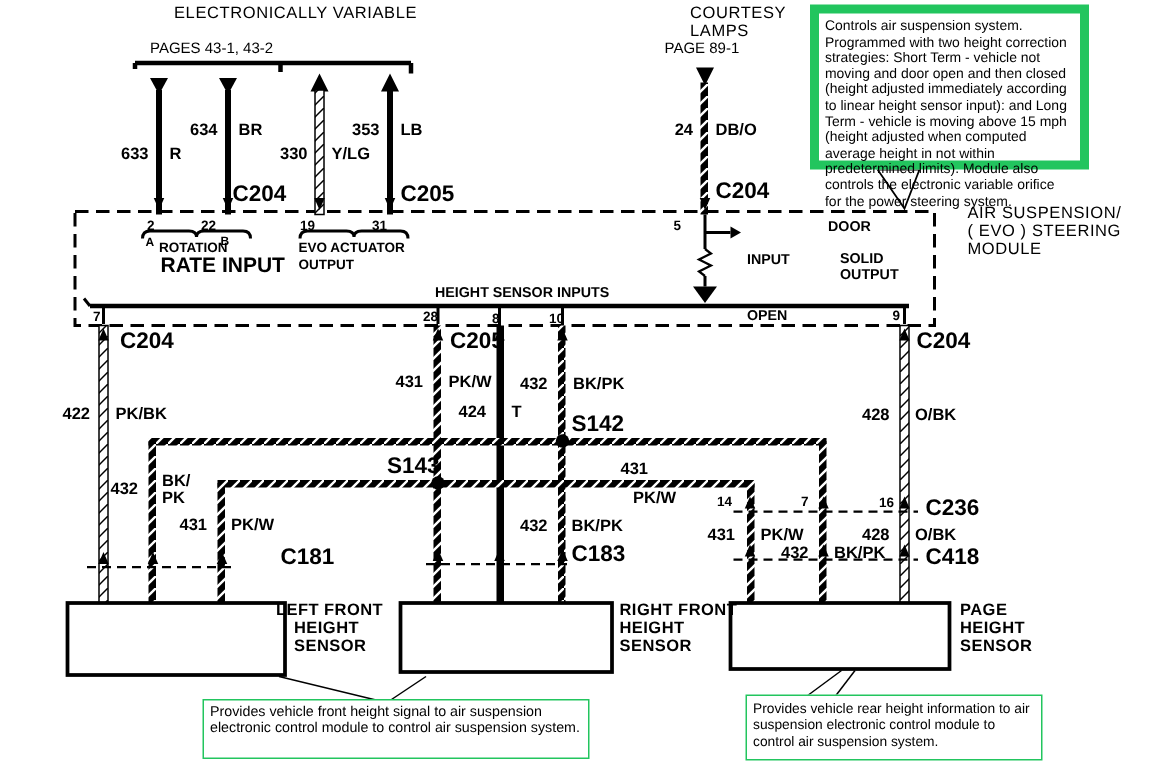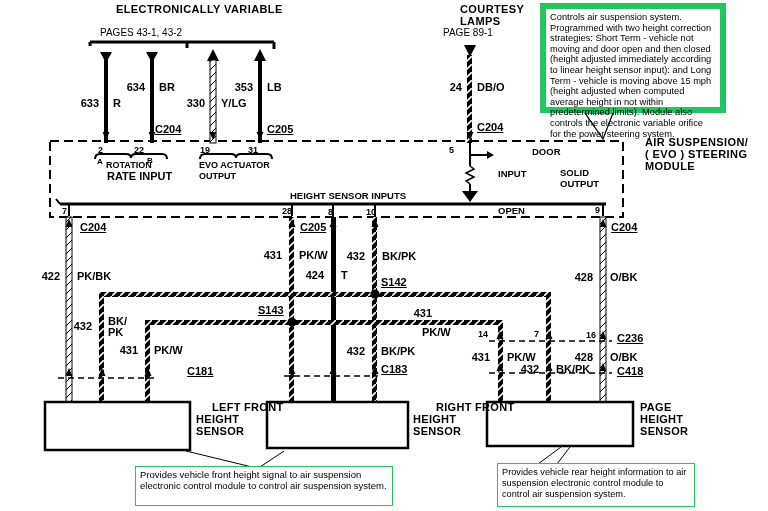--- a/index.html
+++ b/index.html
@@ -2,22 +2,22 @@
 <html><head>
 <meta charset="utf-8">
 <style>
   html,body{margin:0;padding:0;background:#fff;}
   #canvas{position:relative;width:768px;height:511px;background:#fff;overflow:hidden;
           font-family:"Liberation Sans",sans-serif;color:#000;}
   #lineart{position:absolute;left:0;top:0;}
   .lbl{position:absolute;font-weight:bold;font-size:11px;line-height:11px;white-space:pre-line;}
   .num{width:28px;text-align:right;}
   .pin{position:absolute;font-weight:bold;font-size:9px;line-height:9px;}
-  .conn{position:absolute;font-weight:bold;font-size:11px;line-height:11px;text-decoration:underline;}
-  .hdr{position:absolute;font-weight:bold;font-size:11px;line-height:11px;letter-spacing:.4px;padding-left:16px;}
+  .conn{position:absolute;font-weight:bold;font-size:15px;line-height:11px;}
+  .hdr{position:absolute;font-weight:normal;font-size:11px;line-height:11px;letter-spacing:.4px;padding-left:16px;}
   .sub{position:absolute;font-size:10px;line-height:10px;}
   .small{position:absolute;font-weight:bold;font-size:9.5px;line-height:9.5px;}
   .tiny{position:absolute;font-weight:bold;font-size:8px;line-height:8px;}
   .note{position:absolute;border:6px solid #22c55e;background:#fff;font-size:9.3px;line-height:10.6px;
         padding:3px 4px;box-sizing:border-box;}
   .sensorlbl{position:absolute;font-weight:bold;font-size:11px;line-height:12px;letter-spacing:.3px;}
 </style>
 </head>
 <body>
 
@@ -168,30 +168,30 @@
 
   <div class="note" style="left:540px;top:3px;width:186px;height:110px;">Controls air suspension system. Programmed with two height correction strategies: Short Term - vehicle not moving and door open and then closed (height adjusted immediately according to linear height sensor input): and Long Term - vehicle is moving above 15 mph (height adjusted when computed average height in not within predetermined limits). Module also controls the electronic variable orifice for the power steering system.</div>
 
   <div class="hdr" style="left:629px;top:137px;">AIR  SUSPENSION/</div>
   <div class="hdr" style="left:629px;top:149px;">( EVO )  STEERING</div>
   <div class="hdr" style="left:629px;top:161px;">MODULE</div>
 
   <div class="small" style="left:560px;top:168px;">SOLID</div>
   <div class="small" style="left:560px;top:179px;">OUTPUT</div>
 
-  <div class="small" style="left:498px;top:147px;padding-left:34px;">DOOR</div>
+  <div class="small" style="left:518px;top:147px;padding-left:34px;">DOOR</div>
   <div class="small" style="left:498px;top:158px;margin-top:48px;">OPEN</div>
   <div class="small" style="left:498px;top:169px;">INPUT</div>
 
   <div class="small" style="left:290px;top:191px;">HEIGHT SENSOR INPUTS</div>
 
   <div class="tiny" style="left:97px;top:158px;">A</div>
   <div class="small" style="left:106px;top:161px;font-size:9px;">ROTATION</div>
   <div class="tiny" style="left:147px;top:157px;">B</div>
-  <div class="small" style="left:107px;top:172px;font-size:11px;">RATE INPUT</div>
+  <div class="small" style="left:107px;top:172px;font-size:14px;">RATE INPUT</div>
   <div class="small" style="left:199px;top:161px;font-size:9px;">EVO ACTUATOR</div>
   <div class="small" style="left:199px;top:172px;font-size:9px;">OUTPUT</div>
 
   <div class="pin" style="left:98px;top:146px;">2</div>
   <div class="pin" style="left:134px;top:146px;">22</div>
   <div class="pin" style="left:200px;top:146px;">19</div>
   <div class="pin" style="left:248px;top:146px;">31</div>
   <div class="pin" style="left:449px;top:146px;">5</div>
   <div class="pin" style="left:62px;top:207px;">7</div>
   <div class="pin" style="left:282px;top:207px;">28</div>
@@ -247,24 +247,24 @@
   <div class="lbl num" style="left:337px;top:346px;">432</div>
   <div class="lbl" style="left:381px;top:346px;">BK/PK</div>
 
   <div class="lbl num" style="left:462px;top:352px;">431</div>
   <div class="lbl" style="left:507px;top:352px;">PK/W</div>
   <div class="lbl num" style="left:511px;top:364px;">432</div>
   <div class="lbl" style="left:556px;top:364px;">BK/PK</div>
   <div class="lbl num" style="left:565px;top:352px;">428</div>
   <div class="lbl" style="left:610px;top:352px;">O/BK</div>
 
-  <div class="sensorlbl" style="left:212px;top:401px;text-align:right;">LEFT  FRONT</div>
+  <div class="sensorlbl" style="left:184px;top:401px;text-align:right;">LEFT  FRONT</div>
   <div class="sensorlbl" style="left:196px;top:413px;">HEIGHT</div>
   <div class="sensorlbl" style="left:196px;top:425px;">SENSOR</div>
-  <div class="sensorlbl" style="left:436px;top:401px;">RIGHT FRONT</div>
+  <div class="sensorlbl" style="left:413px;top:401px;">RIGHT FRONT</div>
   <div class="sensorlbl" style="left:413px;top:413px;">HEIGHT</div>
   <div class="sensorlbl" style="left:413px;top:425px;">SENSOR</div>
   <div class="sensorlbl" style="left:640px;top:401px;">PAGE</div>
   <div class="sensorlbl" style="left:640px;top:413px;">HEIGHT</div>
   <div class="sensorlbl" style="left:640px;top:425px;">SENSOR</div>
 
   <div class="note" style="left:135px;top:466px;width:258px;height:40px;border-width:1.5px;font-size:9.5px;line-height:10.8px;">Provides vehicle front height signal to air suspension electronic control module to control air suspension system.</div>
   <div class="note" style="left:497px;top:463px;width:198px;height:44px;border-width:1.5px;font-size:9.2px;line-height:10.8px;">Provides vehicle rear height information to air suspension electronic control module to control air suspension system.</div>
 
 </div>

